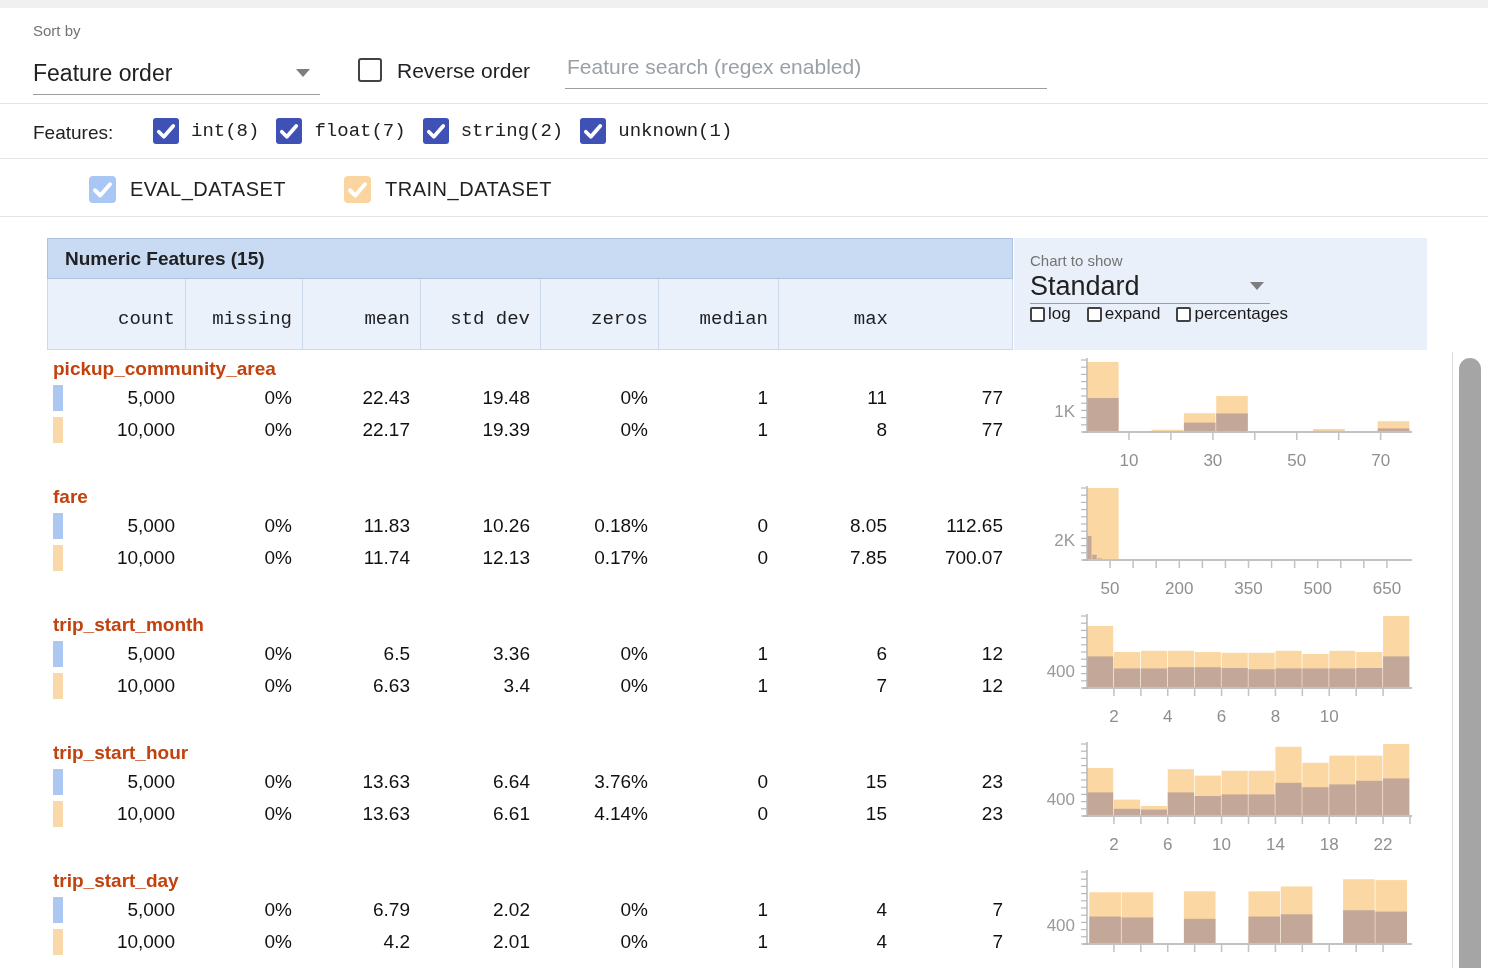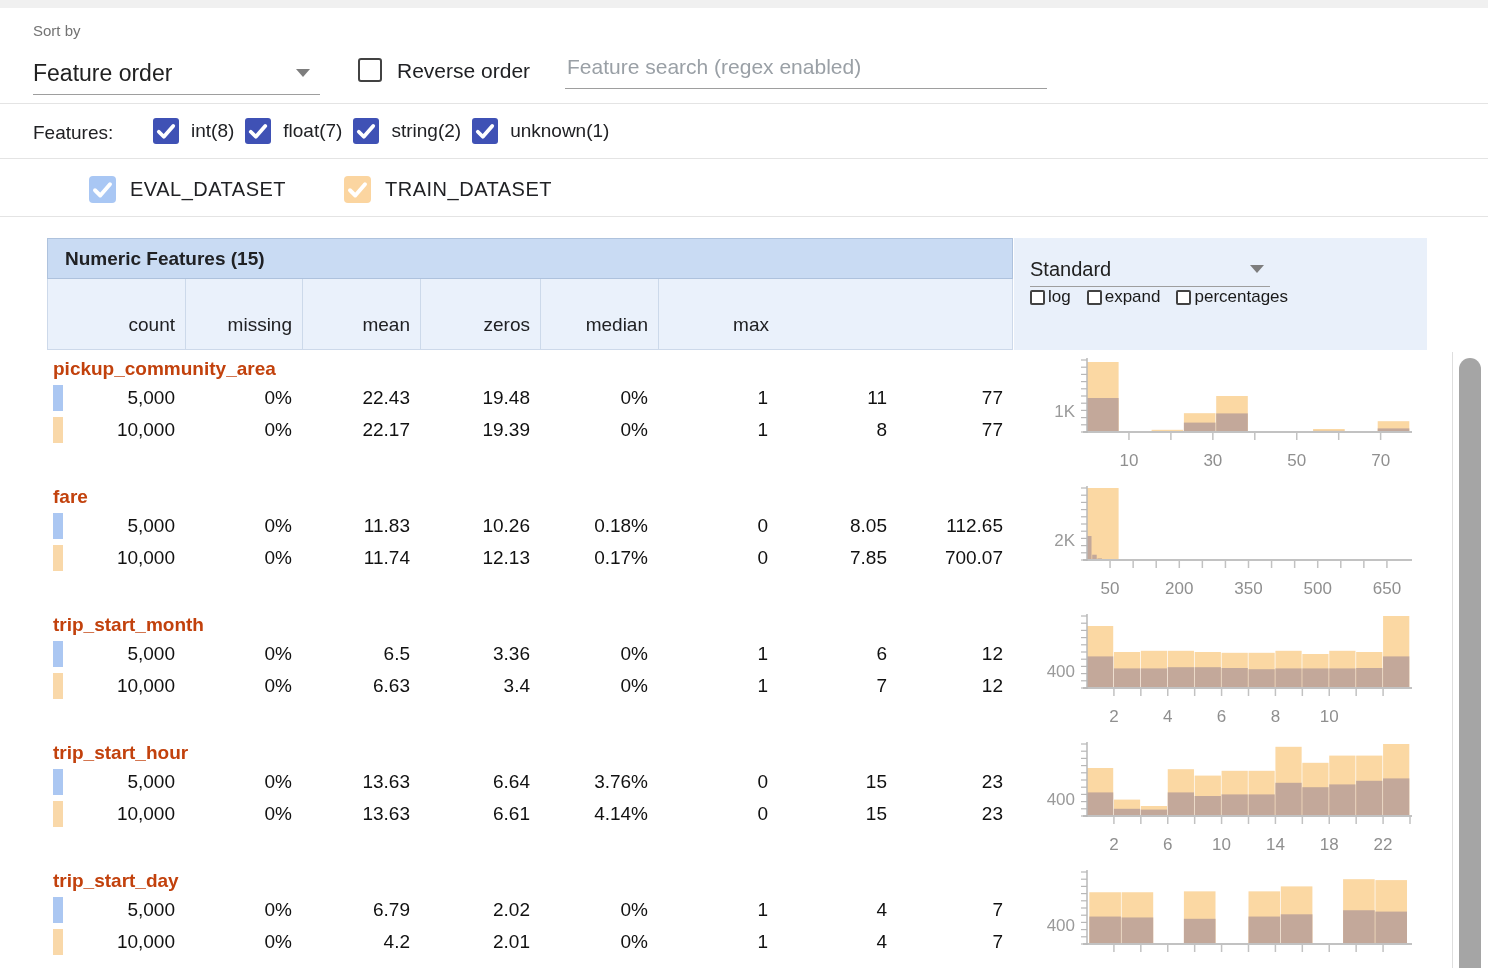--- a/index.html
+++ b/index.html
@@ -17,21 +17,21 @@
   .cb-filled svg{position:absolute;left:0;top:0;}
   .search{border:none;outline:none;border-bottom:1px solid #9e9e9e;font-size:21px;color:#212121;
           background:transparent;padding:0 2px 9px 2px;}
   .search::placeholder{color:#9aa0a6;}
   .ftype{display:flex;align-items:center;gap:12px;font-size:19px;}
   .dslegend{display:flex;align-items:center;gap:14px;font-size:20px;letter-spacing:.5px;}
   .band{background:#c9dbf3;border:1px solid #aec2dd;box-sizing:border-box;
         display:flex;align-items:center;font-weight:bold;font-size:19px;}
   .hdr-grid{display:grid;background:#eaf1fb;border:1px solid #cdd9ea;border-top:none;box-sizing:border-box;}
   .hdr-cell{display:flex;align-items:flex-end;justify-content:flex-end;
-            padding:0 10px 13px 0;font-size:19px;color:#202124;border-right:1px solid #ccd9ea;box-sizing:border-box;}
+            padding:0 10px 19px 0;font-size:19px;color:#202124;border-right:1px solid #ccd9ea;box-sizing:border-box;font-family:Liberation Mono, monospace;}
   .hdr-cell:last-child{border-right:none;}
   .chart-panel{background:#e9f0fa;box-sizing:border-box;padding:14px 0 0 16px;}
   .feat-name{font-weight:bold;font-size:19px;color:#c2410c;}
   .row-grid{display:grid;}
   .row-grid .cell{display:flex;align-items:center;justify-content:flex-end;
                   padding-right:10px;font-size:19px;color:#111;}
   .swatch{position:absolute;width:10px;height:26px;}
   .chart-opts{display:flex;align-items:center;gap:16px;font-size:17px;color:#1a1a1a;}
   .chart-opts .opt{display:flex;align-items:center;gap:3px;}
   .opt .cb-unchecked{width:15px;height:15px;border-width:2px;border-radius:2px;}
@@ -48,21 +48,21 @@
   <span>Feature order</span>
   <span class="dd-arrow" style="margin-right:10px;"></span>
 </div>
 <span class="abs cb-unchecked" style="left:358px;top:58px;width:24px;height:24px;"></span>
 <div class="abs" style="left:397px;top:59px;font-size:21px;">Reverse order</div>
 <input class="abs search" type="text" style="left: 565px; top: 55px; width: 478px;" placeholder="Feature search (regex enabled)">
 
 <div class="abs hairline" style="top:103px;"></div>
 
 <div class="abs" style="left:33px;top:122px;font-size:19px;">Features:</div>
-<div class="abs" id="feature-types" style="left:153px;top:118px;display:flex;gap:11px;align-items:center;">
+<div class="abs" id="feature-types" style="left:153px;top:118px;display:flex;gap:17px;align-items:center;font-family:Liberation Mono, monospace;">
     <div class="ftype">
       <span class="cb-filled" style="width: 26px; height: 26px; background: rgb(63, 81, 181);">
         <svg width="26" height="26" viewBox="0 0 18 18">
           <polyline points="4,9.5 7.5,13 14,5.5" fill="none" stroke="#fff" stroke-width="2.6" stroke-linecap="round" stroke-linejoin="round"></polyline>
         </svg>
       </span>
       <span>int(8)</span>
     </div>
     <div class="ftype">
       <span class="cb-filled" style="width: 26px; height: 26px; background: rgb(63, 81, 181);">
@@ -111,21 +111,22 @@
     </div>
   </div>
 
 <div class="abs hairline" style="top:216px;"></div>
 
 <div class="abs band" style="left:47px;top:238px;width:966px;height:41px;">
   <span style="margin-left:17px;">Numeric Features (15)</span>
 </div>
 
 <div class="abs chart-panel" style="left:1014px;top:238px;width:413px;height:112px;">
-  <div class="select" style="width:240px;height:34px;font-size:20px;">
+  <div class="lbl-small">Chart to show</div>
+  <div class="select" style="width:240px;height:34px;font-size:27px;">
     <span>Standard</span>
     <span class="dd-arrow" style="margin-right:6px;"></span>
   </div>
   <div class="chart-opts" id="chart-opts">
       <span class="opt">
         <span class="cb-unchecked"></span>
         <span>log</span>
       </span>
       <span class="opt">
         <span class="cb-unchecked"></span>
@@ -135,20 +136,21 @@
         <span class="cb-unchecked"></span>
         <span>percentages</span>
       </span>
     </div>
 </div>
 
 <div class="abs hdr-grid" id="stats-header" style="left:47px;top:279px;width:966px;height:71px;grid-template-columns:138px 117px 118px 120px 118px 120px 119px 116px;">
     <div class="hdr-cell">count</div>
     <div class="hdr-cell">missing</div>
     <div class="hdr-cell">mean</div>
+    <div class="hdr-cell">std dev</div>
     <div class="hdr-cell">zeros</div>
     <div class="hdr-cell">median</div>
     <div class="hdr-cell">max</div>
   </div>
 
 <div class="abs" id="feature-blocks" style="left:0;top:0;">
     <div class="abs feat-name" style="left: 53px; top: 358px;">pickup_community_area</div>
     <div class="abs swatch" style="left: 53px; top: 385px; background: rgb(171, 199, 242);"></div>
     <div class="abs row-grid" style="left: 47px; top: 382px; width: 966px; height: 32px; grid-template-columns: 138px 117px 118px 120px 118px 120px 119px 116px;">
       <div class="cell">5,000</div>

